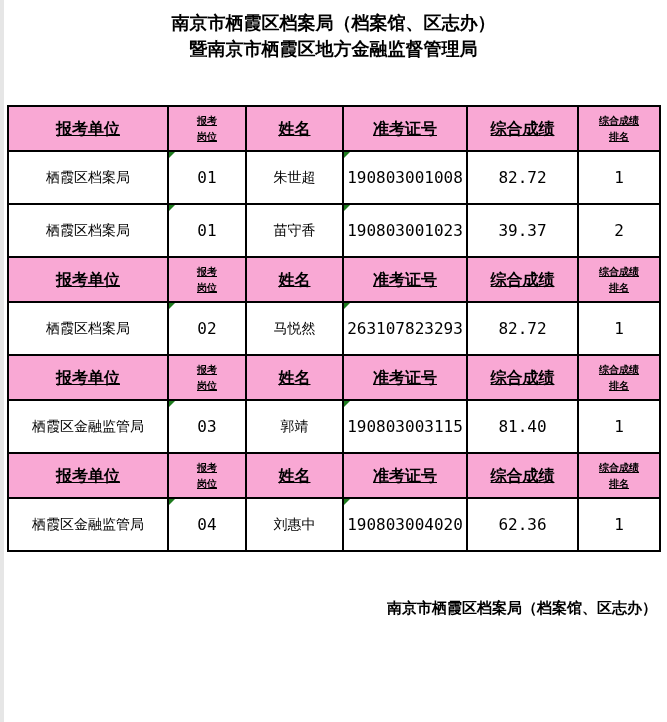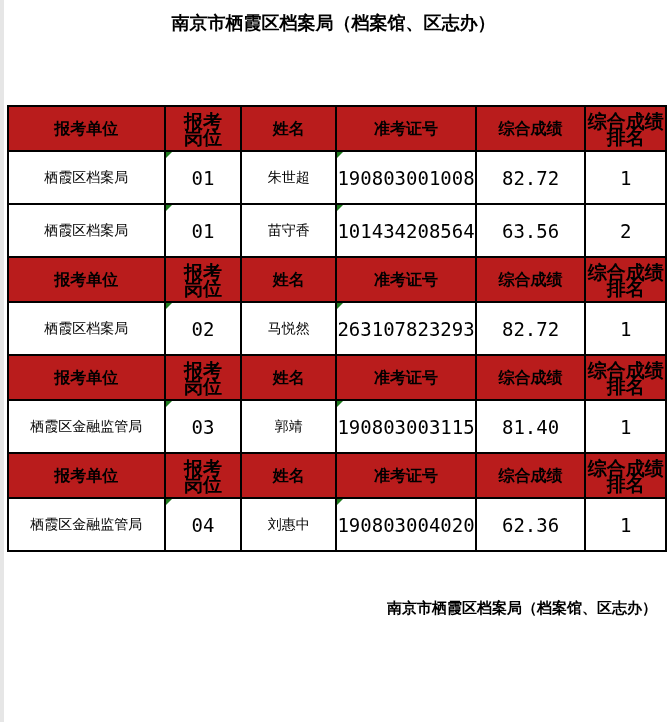--- a/index.html
+++ b/index.html
@@ -2,34 +2,35 @@
 <html><head>
 <meta charset="utf-8">
 <style>
   html,body{margin:0;padding:0;background:#fff;}
   body{width:667px;height:722px;position:relative;overflow:hidden;font-family:"DejaVu Sans","Liberation Sans",sans-serif;color:#000;}
   .leftstrip{position:absolute;left:0;top:0;width:4px;height:722px;background:#e6e6e6;}
   .title{position:absolute;left:0;top:10px;width:667px;text-align:center;font-family:"DejaVu Serif","Liberation Serif",serif;font-weight:bold;font-size:18px;line-height:26px;}
   .title div{height:26px;}
   table{position:absolute;left:7px;top:105px;border-collapse:collapse;table-layout:fixed;}
   td{border:2px solid #000;text-align:center;vertical-align:middle;padding:0;position:relative;font-size:14px;}
-  tr.hdr td{background:#b91c1c;font-weight:bold;font-family:"DejaVu Serif","Liberation Serif",serif;font-size:16px;height:43px;line-height:18px;}
-  tr.hdr td.two{font-size:19px;line-height:16px;}
-  tr.row td{background:#fff;height:51px;font-family:"DejaVu Sans Mono","Liberation Mono",monospace;font-size:19px;}
+  tr.hdr td{background:#f9a8d4;font-weight:bold;font-family:"DejaVu Serif","Liberation Serif",serif;font-size:16px;height:43px;line-height:18px;text-decoration:underline;}
+  tr.hdr td.two{font-size:10px;line-height:16px;}
+  tr.row td{background:#fff;height:51px;font-family:"DejaVu Sans Mono","Liberation Mono",monospace;font-size:16px;}
   tr.row td.cn{font-family:"DejaVu Sans","Liberation Sans",sans-serif;font-size:14px;text-align:center;}
   .tri{position:absolute;left:0;top:0;width:0;height:0;border-top:6px solid #1e7b1e;border-right:6px solid transparent;}
   .footer{position:absolute;right:10px;top:596px;text-align:right;font-family:"DejaVu Serif","Liberation Serif",serif;font-weight:bold;font-size:15px;line-height:24px;}
 </style>
 </head>
 <body>
 
 <div class="leftstrip"></div>
 
 <div class="title">
   <div>南京市栖霞区档案局（档案馆、区志办）</div>
+  <div>暨南京市栖霞区地方金融监督管理局</div>
 </div>
 
 <table>
   <colgroup>
     <col style="width:160px">
       <col style="width:78px">
       <col style="width:97px">
       <col style="width:124px">
       <col style="width:111px">
       <col style="width:82px">
@@ -62,22 +63,22 @@
         <td><span class="tri"></span><span>01</span></td>
         <td class="cn"><span>朱世超</span></td>
         <td><span class="tri"></span><span>190803001008</span></td>
         <td><span>82.72</span></td>
         <td><span>1</span></td>
       </tr>
       <tr class="row">
         <td class="cn"><span>栖霞区档案局</span></td>
         <td><span class="tri"></span><span>01</span></td>
         <td class="cn"><span>苗守香</span></td>
-        <td><span class="tri"></span><span>101434208564</span></td>
-        <td><span>63.56</span></td>
+        <td><span class="tri"></span><span>190803001023</span></td>
+        <td><span>39.37</span></td>
         <td><span>2</span></td>
       </tr>
       <tr class="hdr">
         <td>
           <div>报考单位</div>
         </td>
         <td class="two">
           <div>报考</div>
           <div>岗位</div>
         </td>

